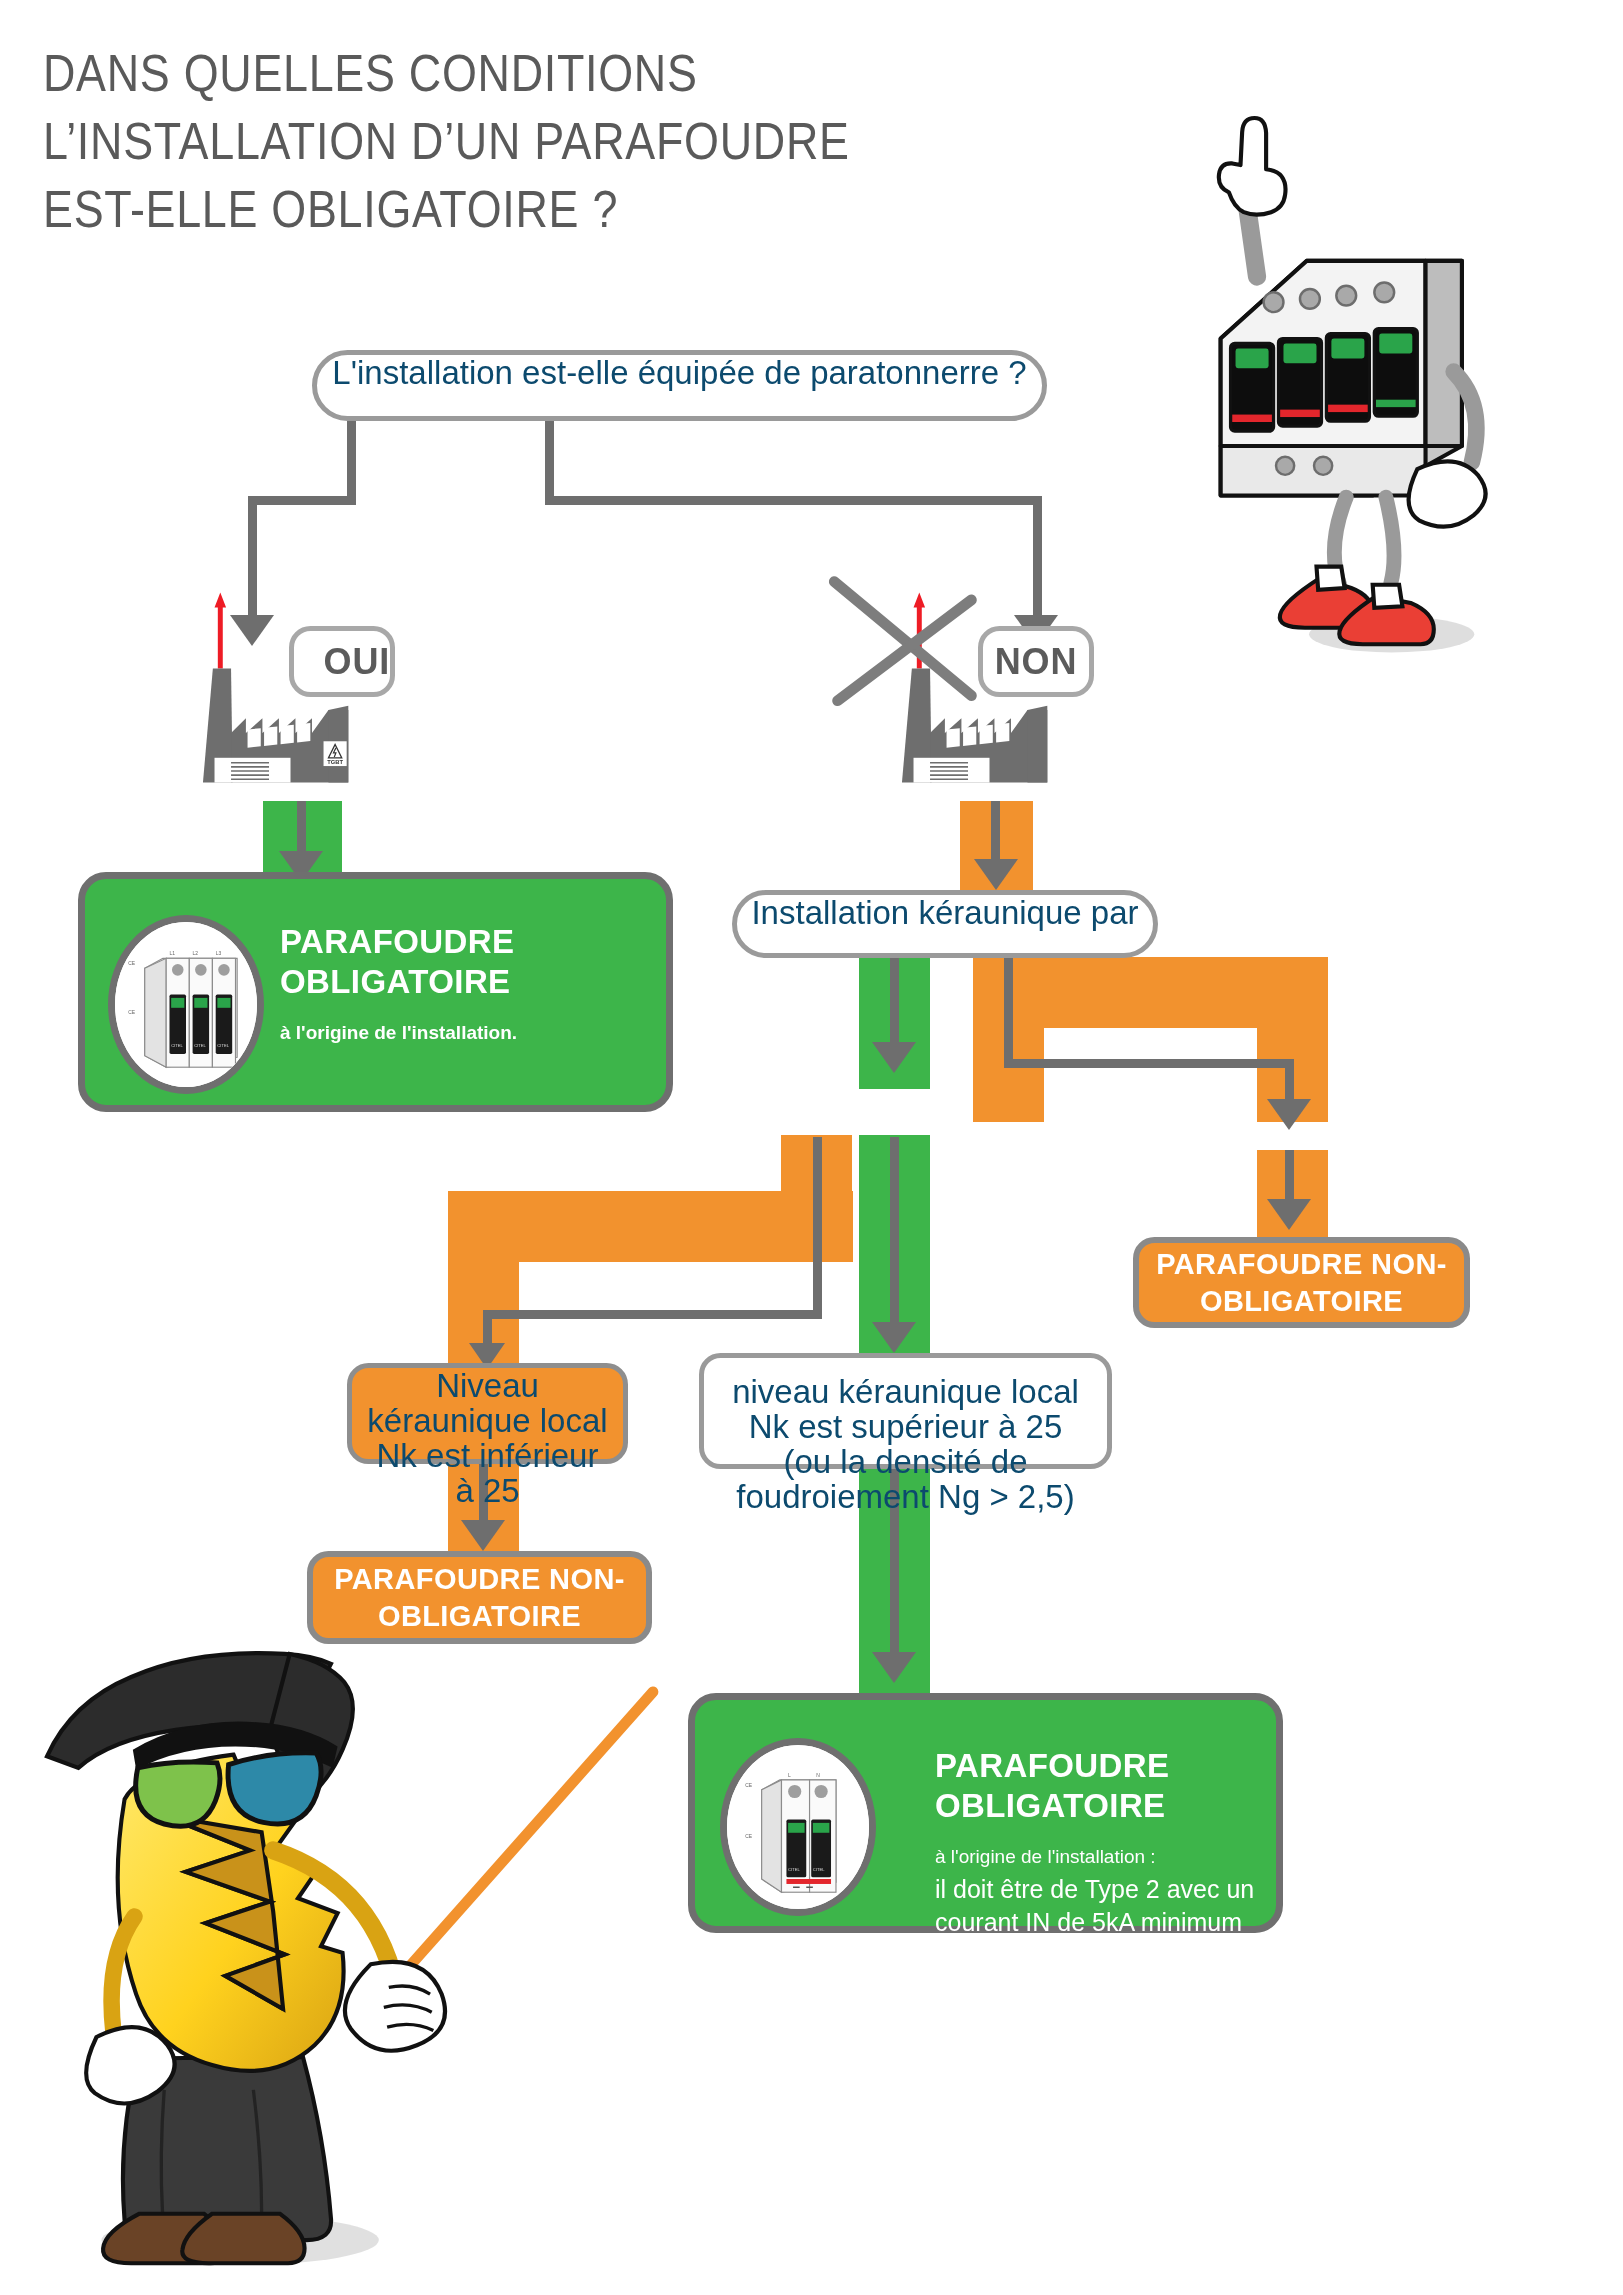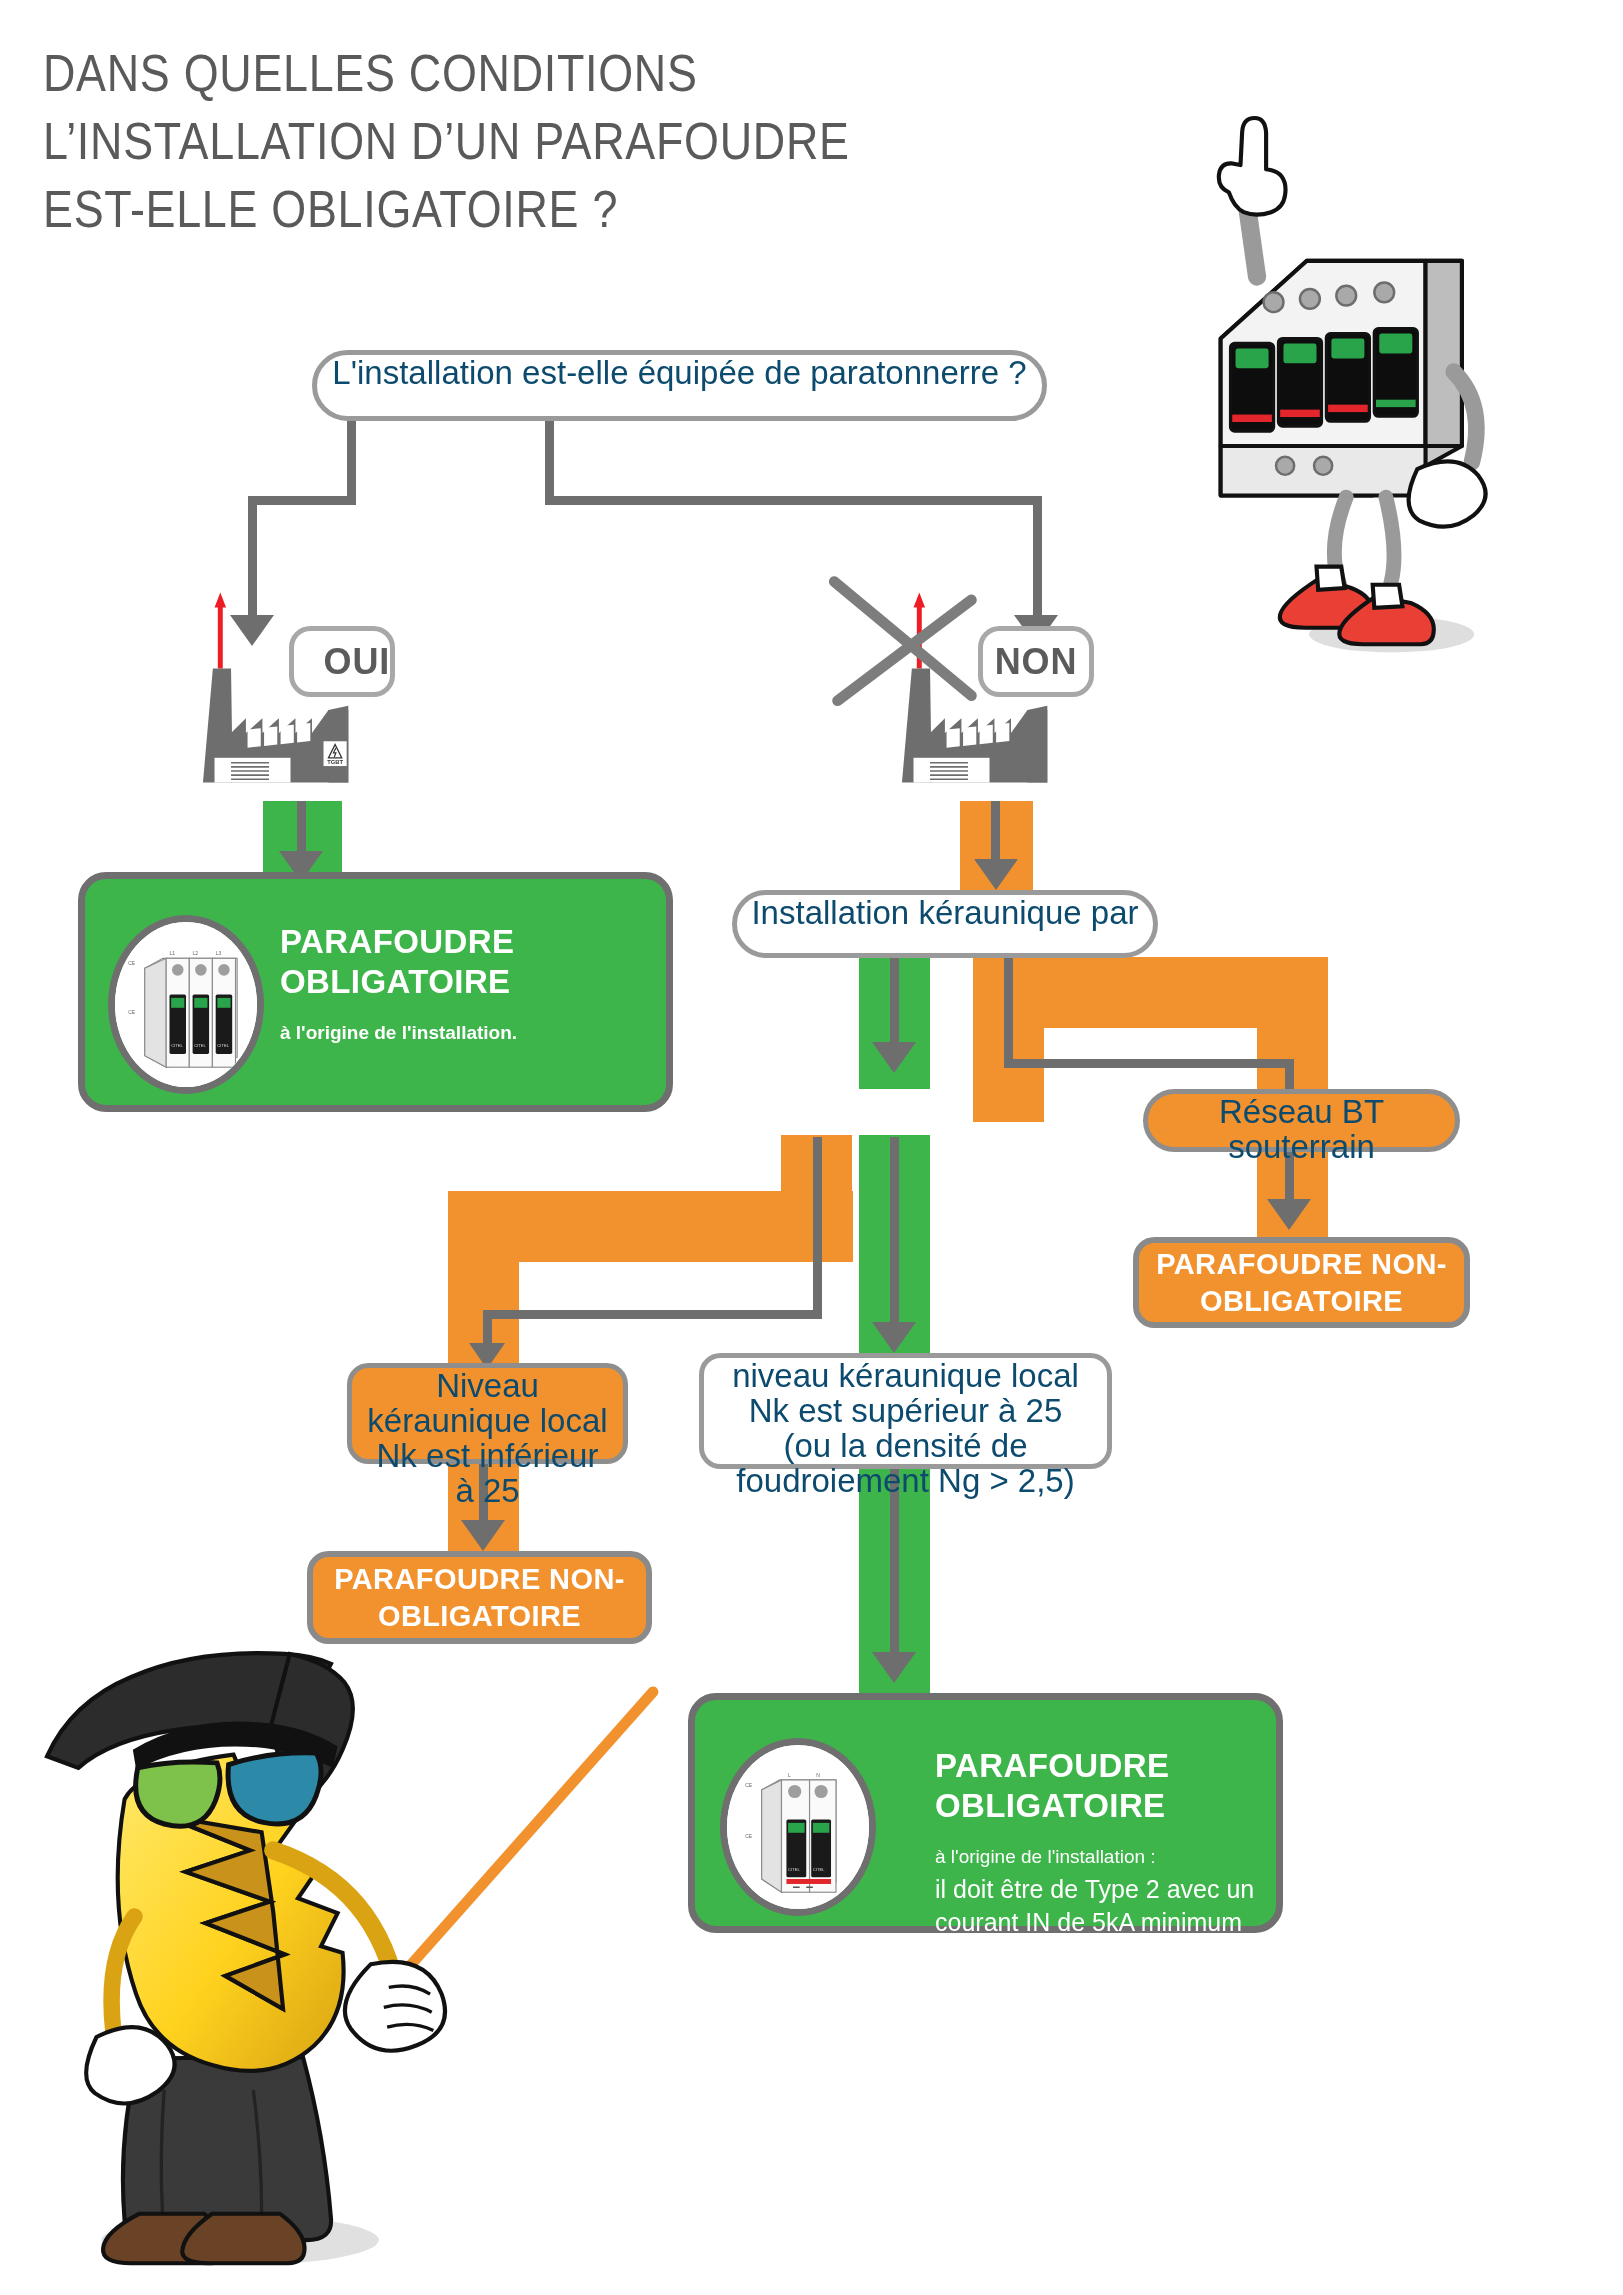--- a/index.html
+++ b/index.html
@@ -308,23 +308,20 @@
 
   <div class="band o" style="left:973px;top:957px;width:71px;height:165px;"></div>
   <div class="band o" style="left:973px;top:957px;width:355px;height:71px;"></div>
   <div class="band o" style="left:1257px;top:957px;width:71px;height:165px;"></div>
   <div class="seg" style="left:1004px;top:958px;width:9px;height:106px;"></div>
   <div class="seg" style="left:1004px;top:1059px;width:289px;height:9px;"></div>
   <div class="seg" style="left:1285px;top:1059px;width:9px;height:51px;"></div>
   <div class="ar-d" style="left:1267px;top:1099px;"></div>
 
 
-  <div class="box pill orange" style="left:1143px;top:1089px;width:317px;height:63px;">
-    <span>Réseau BT souterrain</span>
-  </div>
 
   <div class="band o" style="left:1257px;top:1150px;width:71px;height:91px;"></div>
   <div class="seg" style="left:1285px;top:1150px;width:9px;height:59px;"></div>
   <div class="ar-d" style="left:1267px;top:1199px;"></div>
 
   <div class="result orange" style="left:1133px;top:1237px;width:337px;height:91px;">
     <span>PARAFOUDRE NON-OBLIGATOIRE</span>
   </div>
 
   <div class="band o" style="left:781px;top:1135px;width:71px;height:91px;"></div>
@@ -345,21 +342,21 @@
   <div class="ar-d" style="left:461px;top:1520px;"></div>
 
   <div class="result orange" style="left:307px;top:1551px;width:345px;height:93px;">
     <span>PARAFOUDRE NON-OBLIGATOIRE</span>
   </div>
 
   <div class="band g" style="left:859px;top:1135px;width:71px;height:233px;"></div>
   <div class="seg" style="left:890px;top:1137px;width:9px;height:200px;"></div>
   <div class="ar-d" style="left:872px;top:1322px;"></div>
 
-  <div class="box" style="left:699px;top:1353px;width:413px;height:116px;padding:0 18px;">
+  <div class="box" style="left:699px;top:1353px;width:413px;height:116px;padding:16px 18px;">
     <span>niveau kéraunique local Nk est supérieur à 25 (ou la densité de foudroiement Ng &gt; 2,5)</span>
   </div>
 
   <div class="band g" style="left:859px;top:1467px;width:71px;height:230px;"></div>
   <div class="seg" style="left:890px;top:1467px;width:9px;height:198px;"></div>
   <div class="ar-d" style="left:872px;top:1652px;"></div>
 
   <div class="panel" style="left:661px;top:1693px;width:595px;height:240px;">
     <div class="pic" style="left:25px;top:38px;width:142px;height:164px;">
       <svg viewBox="0 0 172 198" width="142" height="164">

